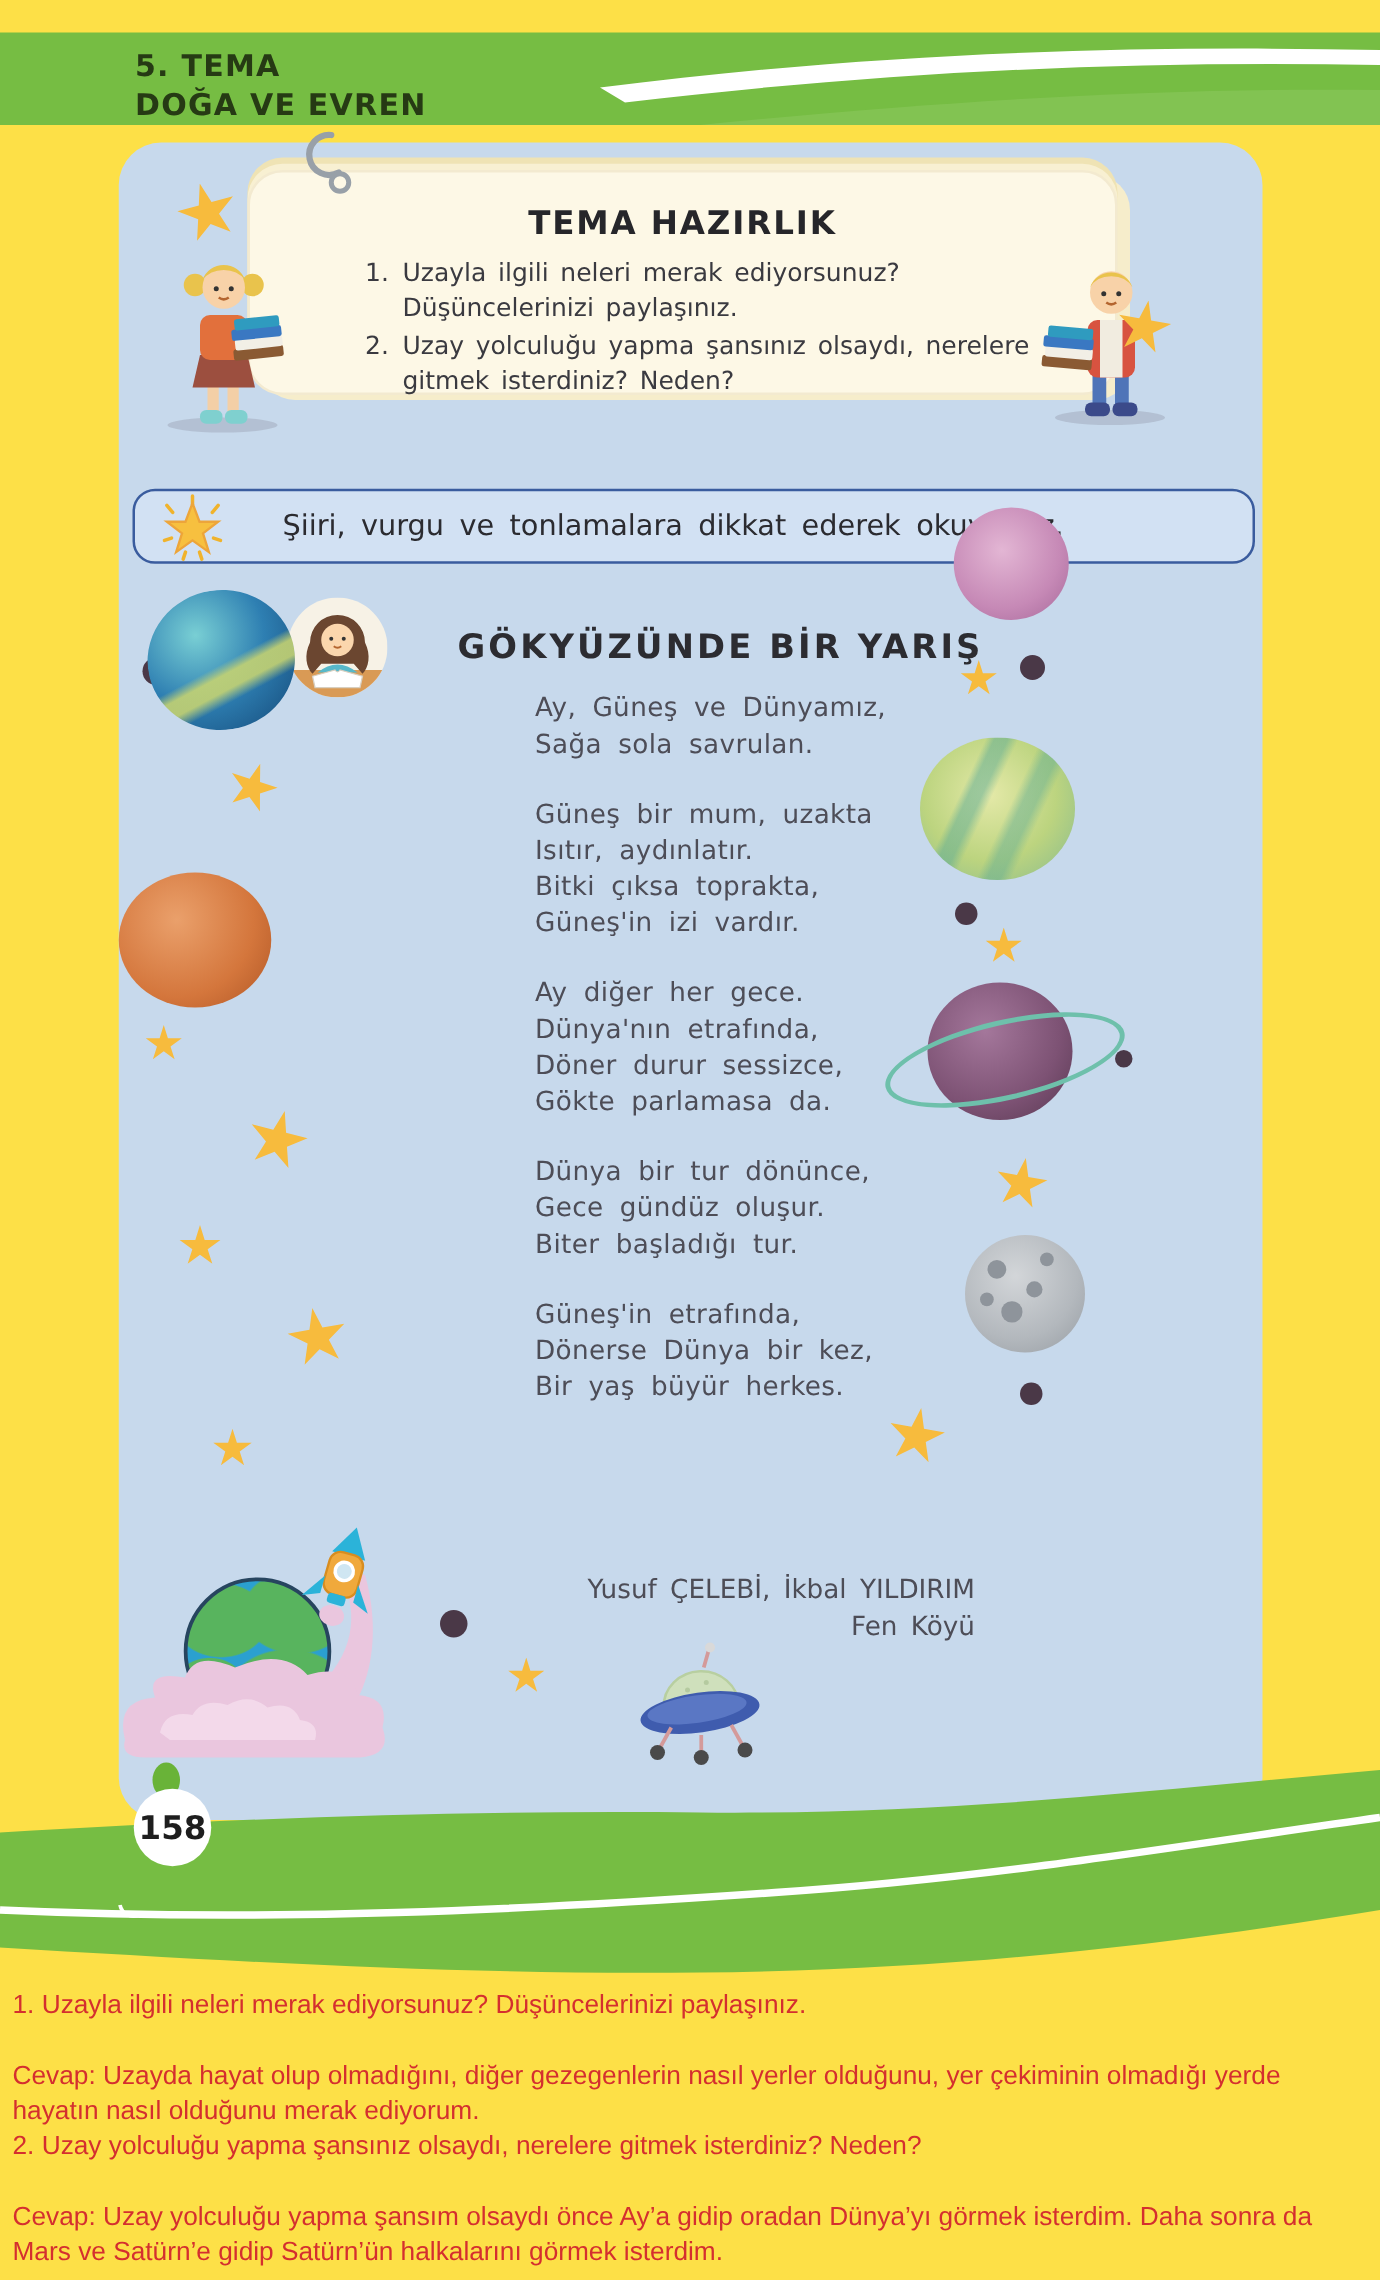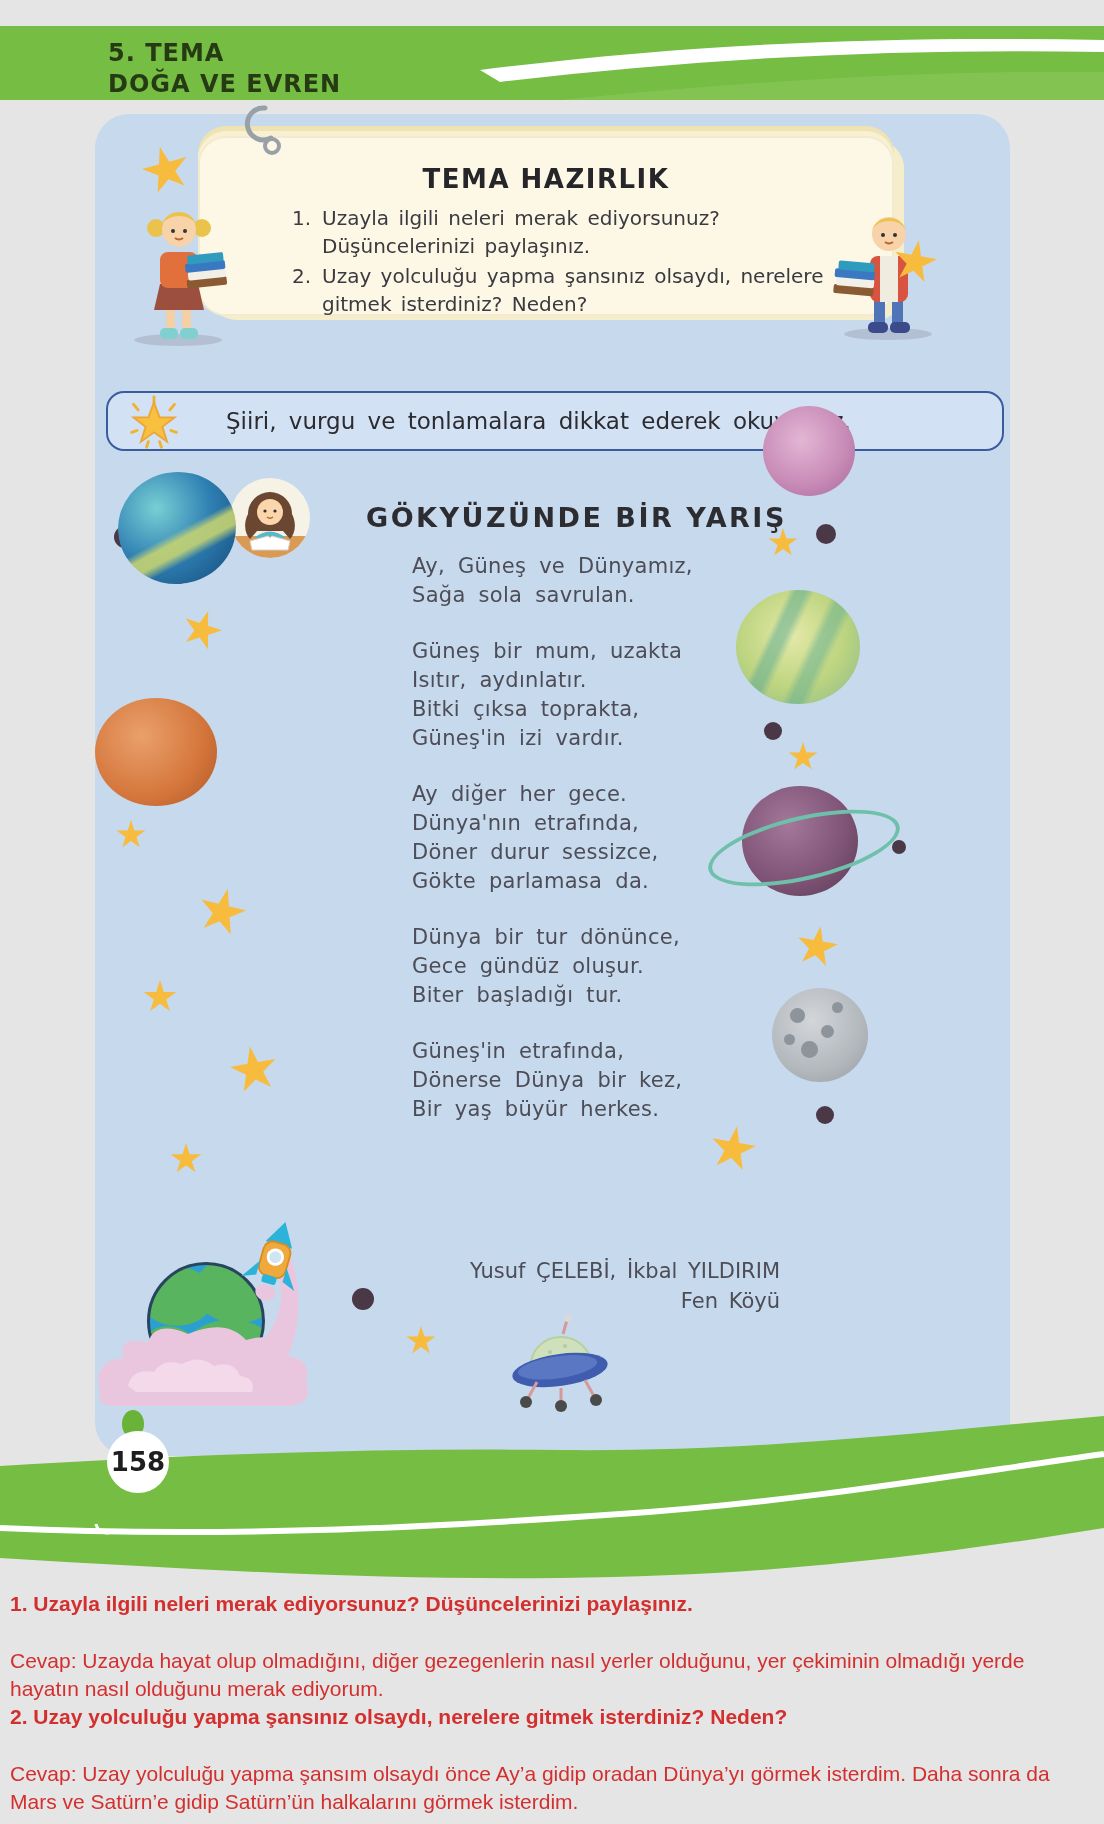--- a/index.html
+++ b/index.html
@@ -1,16 +1,16 @@
 <!DOCTYPE html>
 <html><head>
 <meta charset="utf-8">
 <style>
   html,body{margin:0;padding:0;background:#fff;}
-  .page{position:relative;width:1104px;height:1824px;background:#e5e5e5;overflow:hidden;
+  .page{position:relative;width:1104px;height:1824px;background:#fde047;overflow:hidden;
         font-family:"DejaVu Sans","Liberation Sans",sans-serif;}
 
   
   .header-band{position:absolute;left:0;top:0;width:1104px;height:130px;}
   .header-text{position:absolute;left:108px;top:38px;color:#263a14;font-weight:bold;
                font-size:24px;line-height:31px;letter-spacing:1px;}
 
   
   .panel{position:absolute;left:95px;top:114px;width:915px;height:1342px;
          background:#c7d9ec;border-radius:34px;}
@@ -31,21 +31,21 @@
   .instr{position:absolute;left:106px;top:391px;width:898px;height:60px;
          background:#d2e1f3;border:2px solid #3a5c9e;border-radius:18px;box-sizing:border-box;}
   .instr-star{position:absolute;left:18px;top:2px;width:56px;height:56px;}
   .instr-text{position:absolute;left:118px;top:0;height:56px;display:flex;align-items:center;
               font-size:23px;color:#2b2b30;word-spacing:5px;}
 
   
   .avatar{position:absolute;left:230px;top:478px;width:80px;height:80px;}
   .poem-title{position:absolute;left:366px;top:502px;font-size:27px;font-weight:bold;
               letter-spacing:2.5px;color:#2c2c31;}
-  .poem{position:absolute;left:412px;top:552px;font-size:21px;line-height:29px;
+  .poem{position:absolute;left:428px;top:552px;font-size:21px;line-height:29px;
         color:#4d4d57;letter-spacing:.3px;word-spacing:6px;}
   .stanza{margin-bottom:27px;}
   .poem-credit{position:absolute;left:450px;top:1256px;width:330px;text-align:right;
                font-size:21px;line-height:30px;color:#4d4d57;word-spacing:4px;}
 
   
   .star{position:absolute;background:#f7bb3d;
         clip-path:polygon(50% 0%,61% 35%,98% 35%,68% 57%,79% 91%,50% 70%,21% 91%,32% 57%,2% 35%,39% 35%);
         filter:drop-shadow(0 1px 1px rgba(170,100,0,.55));}
   .dot{position:absolute;border-radius:50%;background:#4a3847;}
@@ -78,21 +78,21 @@
   .ufo{position:absolute;left:505px;top:1312px;width:110px;height:100px;}
   .kid{position:absolute;}
 
   
   .footer-wave{position:absolute;left:0;top:1408px;width:1104px;height:200px;}
 
   
   .answers{position:absolute;left:10px;top:1590px;width:1084px;
            font-family:"Liberation Sans",sans-serif;font-size:21px;line-height:28px;color:#d42f2f;}
   .answers p{margin:0;}
-  .answers .gap{margin-bottom:29px;font-weight:bold;}
+  .answers .gap{margin-bottom:29px;}
 </style>
 </head>
 <body>
 
 <div class="page">
 
   <svg class="header-band" viewBox="0 0 1104 130" preserveAspectRatio="none">
     <rect x="0" y="26" width="1104" height="74" fill="#76bd43"></rect>
     <path d="M480,70 C700,42 900,36 1104,40 L1104,52 C900,48 700,58 500,82 Z" fill="#ffffff"></path>
     <path d="M560,100 C780,78 950,70 1104,72 L1104,100 Z" fill="#8cc95e" opacity="0.55"></path>

